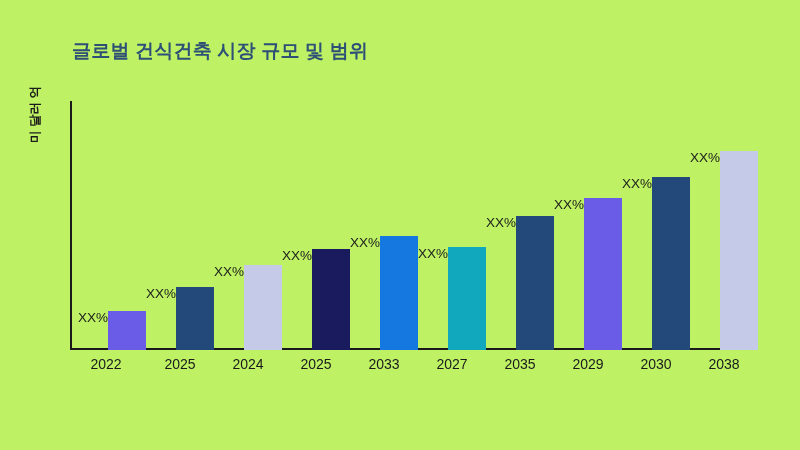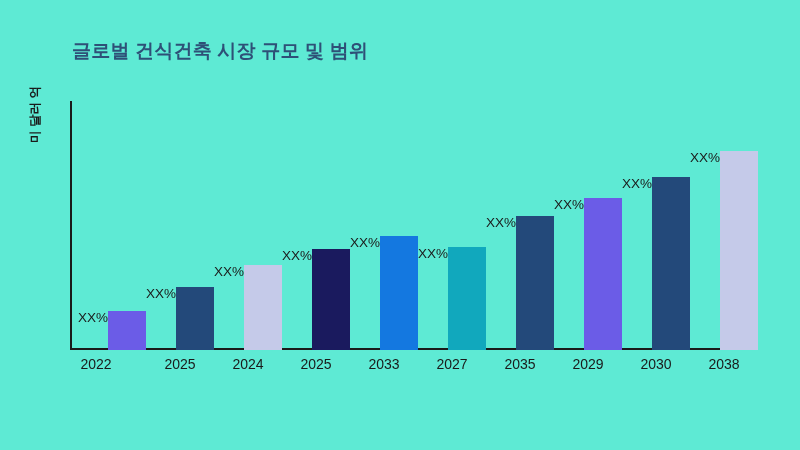--- a/index.html
+++ b/index.html
@@ -10,21 +10,21 @@
     width: 800px;
     height: 450px;
     background: #ffffff;
     font-family: "Liberation Sans", "DejaVu Sans", sans-serif;
     overflow: hidden;
   }
   .chart-root {
     position: relative;
     width: 800px;
     height: 450px;
-    background: #5eead4;
+    background: #bef264;
   }
   .chart-title {
     position: absolute;
     left: 72px;
     top: 38px;
     font-size: 19px;
     font-weight: 700;
     color: #2e5077;
     letter-spacing: 0.2px;
     white-space: nowrap;
@@ -164,21 +164,21 @@
       <span class="bar-value">XX%</span>
       <span class="bar-rect" style="height:173px;background:#23497a;"></span>
     </div>
     <div class="bar-group" style="left:690px;">
       <span class="bar-value">XX%</span>
       <span class="bar-rect" style="height:199px;background:#c5cae9;"></span>
     </div>
 
   </div>
 
-  <div class="x-tick-label" style="left:62px;">2022</div>
+  <div class="x-tick-label" style="left:72px;">2022</div>
   <div class="x-tick-label" style="left:146px;">2025</div>
   <div class="x-tick-label" style="left:214px;">2024</div>
   <div class="x-tick-label" style="left:282px;">2025</div>
   <div class="x-tick-label" style="left:350px;">2033</div>
   <div class="x-tick-label" style="left:418px;">2027</div>
   <div class="x-tick-label" style="left:486px;">2035</div>
   <div class="x-tick-label" style="left:554px;">2029</div>
   <div class="x-tick-label" style="left:622px;">2030</div>
   <div class="x-tick-label" style="left:690px;">2038</div>
 

